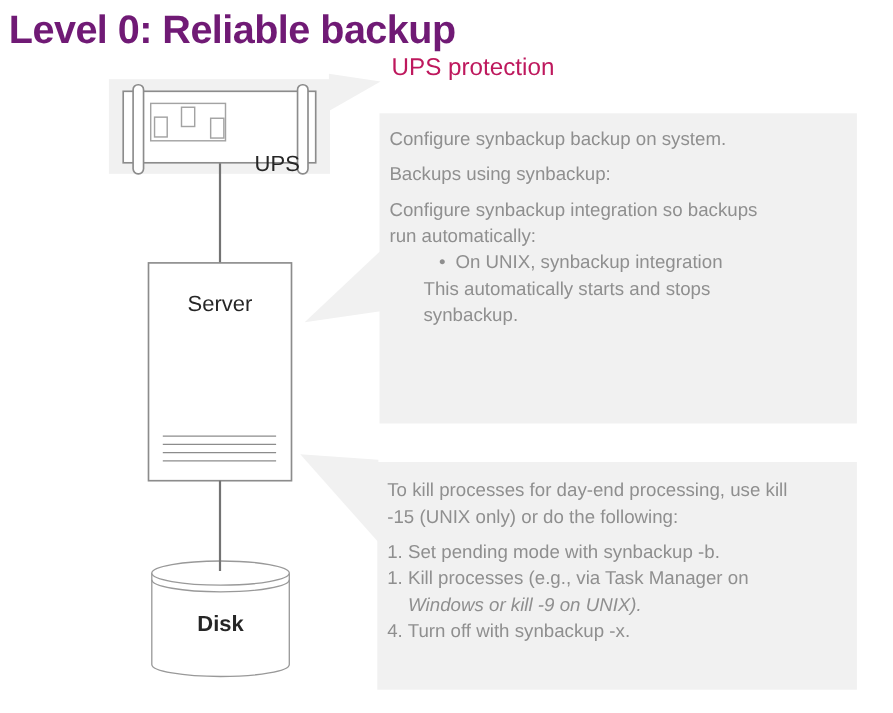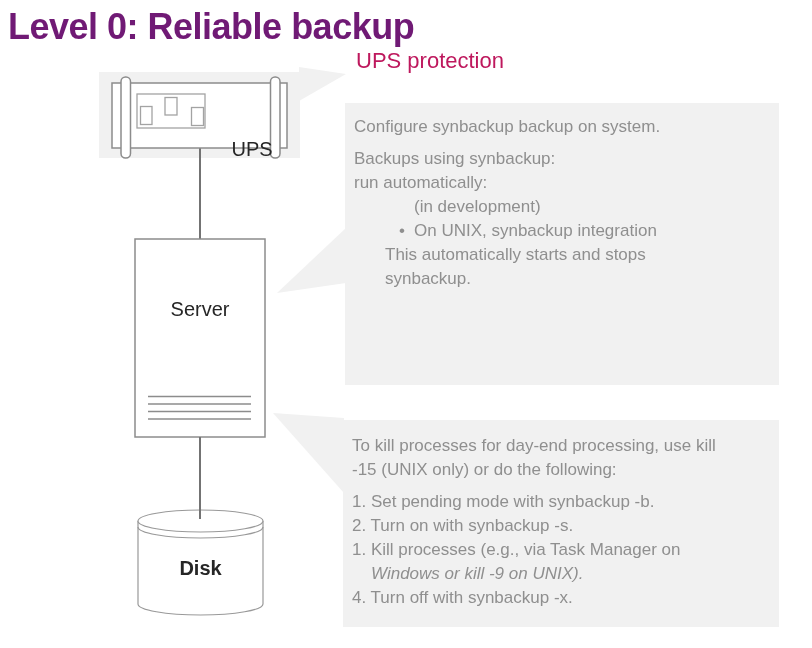--- a/index.html
+++ b/index.html
@@ -28,21 +28,21 @@
     width: 812px; height: 648px;
   }
   .shape-label {
     position: absolute;
     color: #262626;
     font-size: 20px;
     text-align: center;
     white-space: nowrap;
   }
   .ups-label    { left: 206px; top: 99px;  width: 92px; margin-top: 39px; }
-  .server-label { left: 135px; top: 266px; width: 130px; margin-top: 32px; }
+  .server-label { left: 135px; top: 266px; width: 130px; }
   .disk-label   { left: 138px; top: 557px; width: 125px; font-weight: bold; }
   .ups-note {
     position: absolute;
     left: 356px; top: 48px;
     font-size: 22px;
     color: #be185d;
     white-space: nowrap;
   }
   .callout {
     position: absolute;
@@ -129,30 +129,29 @@
 
   <div class="shape-label ups-label">UPS</div>
   <div class="shape-label server-label">Server</div>
   <div class="shape-label disk-label">Disk</div>
 
   <div class="ups-note">UPS protection</div>
 
   <div class="callout callout-backup">
     <div class="line para">Configure synbackup backup on system.</div>
     <div class="line para">Backups using synbackup:</div>
+    <div class="line para">Configure synbackup integration so backups</div>
     <div class="line">run automatically:</div>
-    <div class="line bullet-cont">(in development)</div>
     <div class="line bullet">On UNIX, synbackup integration</div>
     <div class="line note-line">This automatically starts and stops</div>
     <div class="line note-line">synbackup.</div>
   </div>
 
   <div class="callout callout-kill">
     <div class="line">To kill processes for day-end processing, use kill</div>
     <div class="line">-15 (UNIX only) or do the following:</div>
     <div class="line step">1. Set pending mode with synbackup -b.</div>
-    <div class="line">2. Turn on with synbackup -s.</div>
     <div class="line">1. Kill processes (e.g., via Task Manager on</div>
     <div class="line step-cont">Windows or kill -9 on UNIX).</div>
     <div class="line">4. Turn off with synbackup -x.</div>
   </div>
 
 </div>
 
 </body></html>

